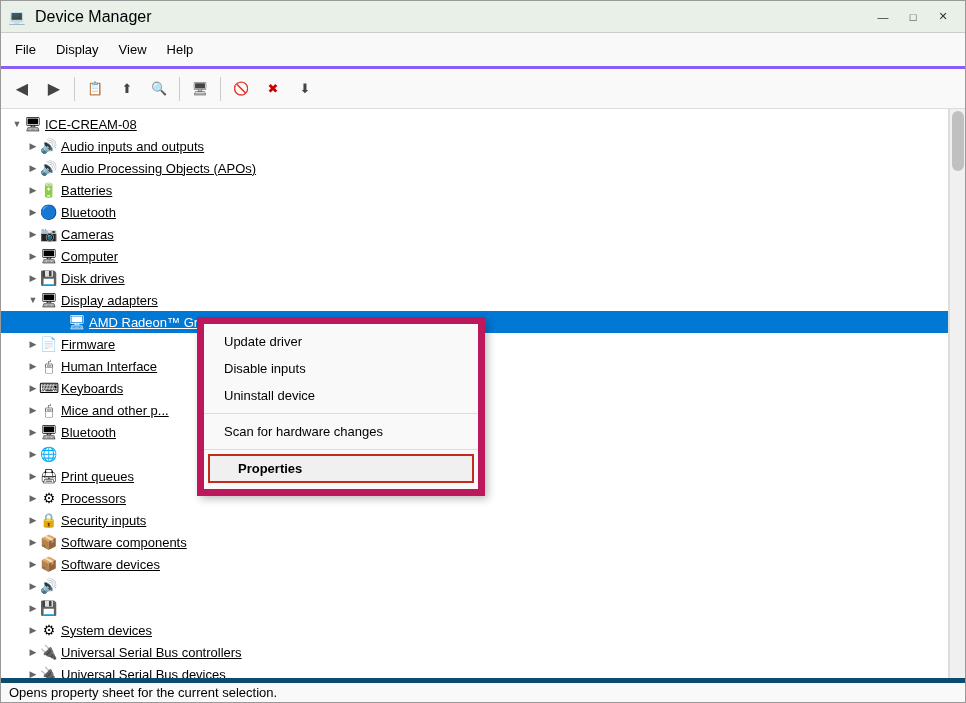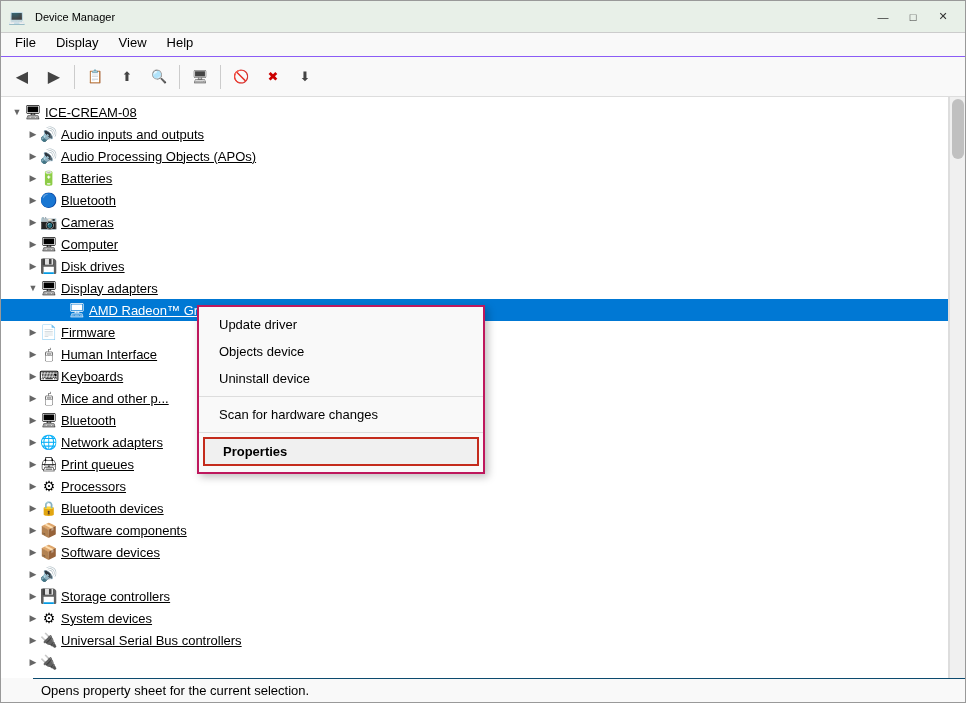--- a/index.html
+++ b/index.html
@@ -29,21 +29,21 @@
       padding: 0 8px;
       border-bottom: 1px solid #ccc;
       flex-shrink: 0;
     }
     .title-bar-left {
       display: flex;
       align-items: center;
       gap: 6px;
     }
     .title-bar-title {
-      font-size: 11px;
+      font-size: 16px;
       color: #000;
     }
     .title-bar-controls {
       display: flex;
       gap: 2px;
     }
     .title-btn {
       width: 28px;
       height: 24px;
       border: none;
@@ -51,25 +51,25 @@
       cursor: pointer;
       display: flex;
       align-items: center;
       justify-content: center;
       font-size: 11px;
       color: #333;
     }
     
     .menu-bar {
       background: #f9f9f9;
-      height: 24px;
-      display: flex;
-      align-items: flex-start;
+      height: 36px;
+      display: flex;
+      align-items: center;
       padding: 0 4px;
-      border-bottom: 1px solid #8b5cf6;
+      border-bottom: 3px solid #8b5cf6;
       flex-shrink: 0;
     }
     .menu-item {
       padding: 2px 10px;
       cursor: pointer;
       color: #000;
       font-size: 13px;
     }
     
     .toolbar {
@@ -167,56 +167,55 @@
       width: 12px;
       background: #c0c0c0;
       border-radius: 6px;
       margin-top: 2px;
       height: 60px;
     }
     
     .status-bar {
       height: 24px;
       background: #f9f9f9;
-      border-top: 1px solid #0c4a6e;
+      border-top: 5px solid #0c4a6e;
       display: flex;
       align-items: center;
       padding: 0 8px;
       font-size: 13px;
       color: #000;
       flex-shrink: 0;
-      margin-left: 32px;
     }
     
     .context-menu {
       position: absolute;
       top: 208px;
       left: 196px;
       width: 288px;
       background: #f9f9f9;
-      border: 2px solid #be185d;
+      border: 7px solid #be185d;
       box-shadow: 3px 3px 8px rgba(0,0,0,0.25);
       z-index: 100;
       padding: 4px 0;
     }
     .context-menu-item {
       padding: 6px 20px;
       cursor: pointer;
       font-size: 13px;
       color: #000;
     }
     .context-menu-sep {
       height: 1px;
       background: #ddd;
       margin: 4px 0;
     }
     .context-menu-item.properties-item {
       font-weight: bold;
       border: 2px solid #c42b1c;
-      padding: 5px 18px;
+      padding: 5px 28px;
       margin: 2px 4px;
       background: #f0f0f0;
     }
   </style>
 </head>
 <body>
 
 <div class="window">
 
   <div class="title-bar">
@@ -330,74 +329,73 @@
         <span class="tree-label">Mice and other p...</span>
       </div>
       <div class="tree-item indent-1">
         <div class="expand-arrow">▶</div>
         <div class="tree-icon">🖥</div>
         <span class="tree-label">Bluetooth</span>
       </div>
       <div class="tree-item indent-1">
         <div class="expand-arrow">▶</div>
         <div class="tree-icon">🌐</div>
-        <span class="tree-label">Network adapters</span>
       </div>
       <div class="tree-item indent-1">
         <div class="expand-arrow">▶</div>
         <div class="tree-icon">🖨</div>
         <span class="tree-label">Print queues</span>
       </div>
       <div class="tree-item indent-1">
         <div class="expand-arrow">▶</div>
         <div class="tree-icon">⚙</div>
         <span class="tree-label">Processors</span>
       </div>
       <div class="tree-item indent-1">
         <div class="expand-arrow">▶</div>
         <div class="tree-icon">🔒</div>
-        <span class="tree-label">Bluetooth devices</span>
+        <span class="tree-label">Security inputs</span>
       </div>
       <div class="tree-item indent-1">
         <div class="expand-arrow">▶</div>
         <div class="tree-icon">📦</div>
         <span class="tree-label">Software components</span>
       </div>
       <div class="tree-item indent-1">
         <div class="expand-arrow">▶</div>
         <div class="tree-icon">📦</div>
         <span class="tree-label">Software devices</span>
       </div>
       <div class="tree-item indent-1">
         <div class="expand-arrow">▶</div>
         <div class="tree-icon">🔊</div>
       </div>
       <div class="tree-item indent-1">
         <div class="expand-arrow">▶</div>
         <div class="tree-icon">💾</div>
-        <span class="tree-label">Storage controllers</span>
       </div>
       <div class="tree-item indent-1">
         <div class="expand-arrow">▶</div>
         <div class="tree-icon">⚙</div>
         <span class="tree-label">System devices</span>
       </div>
       <div class="tree-item indent-1">
         <div class="expand-arrow">▶</div>
         <div class="tree-icon">🔌</div>
         <span class="tree-label">Universal Serial Bus controllers</span>
       </div>
       <div class="tree-item indent-1">
         <div class="expand-arrow">▶</div>
         <div class="tree-icon">🔌</div>
+        <span class="tree-label">Universal Serial Bus devices</span>
       </div>
 
       <div class="context-menu">
         <div class="context-menu-item">Update driver</div>
-        <div class="context-menu-item">Objects device</div>
+        <div class="context-menu-item">Disable inputs</div>
         <div class="context-menu-item">Uninstall device</div>
         <div class="context-menu-sep"></div>
         <div class="context-menu-item">Scan for hardware changes</div>
         <div class="context-menu-sep"></div>
         <div class="context-menu-item properties-item">Properties</div>
       </div>
     </div>
 
     <div class="scrollbar-area">
       <div class="scrollbar-thumb"></div>

